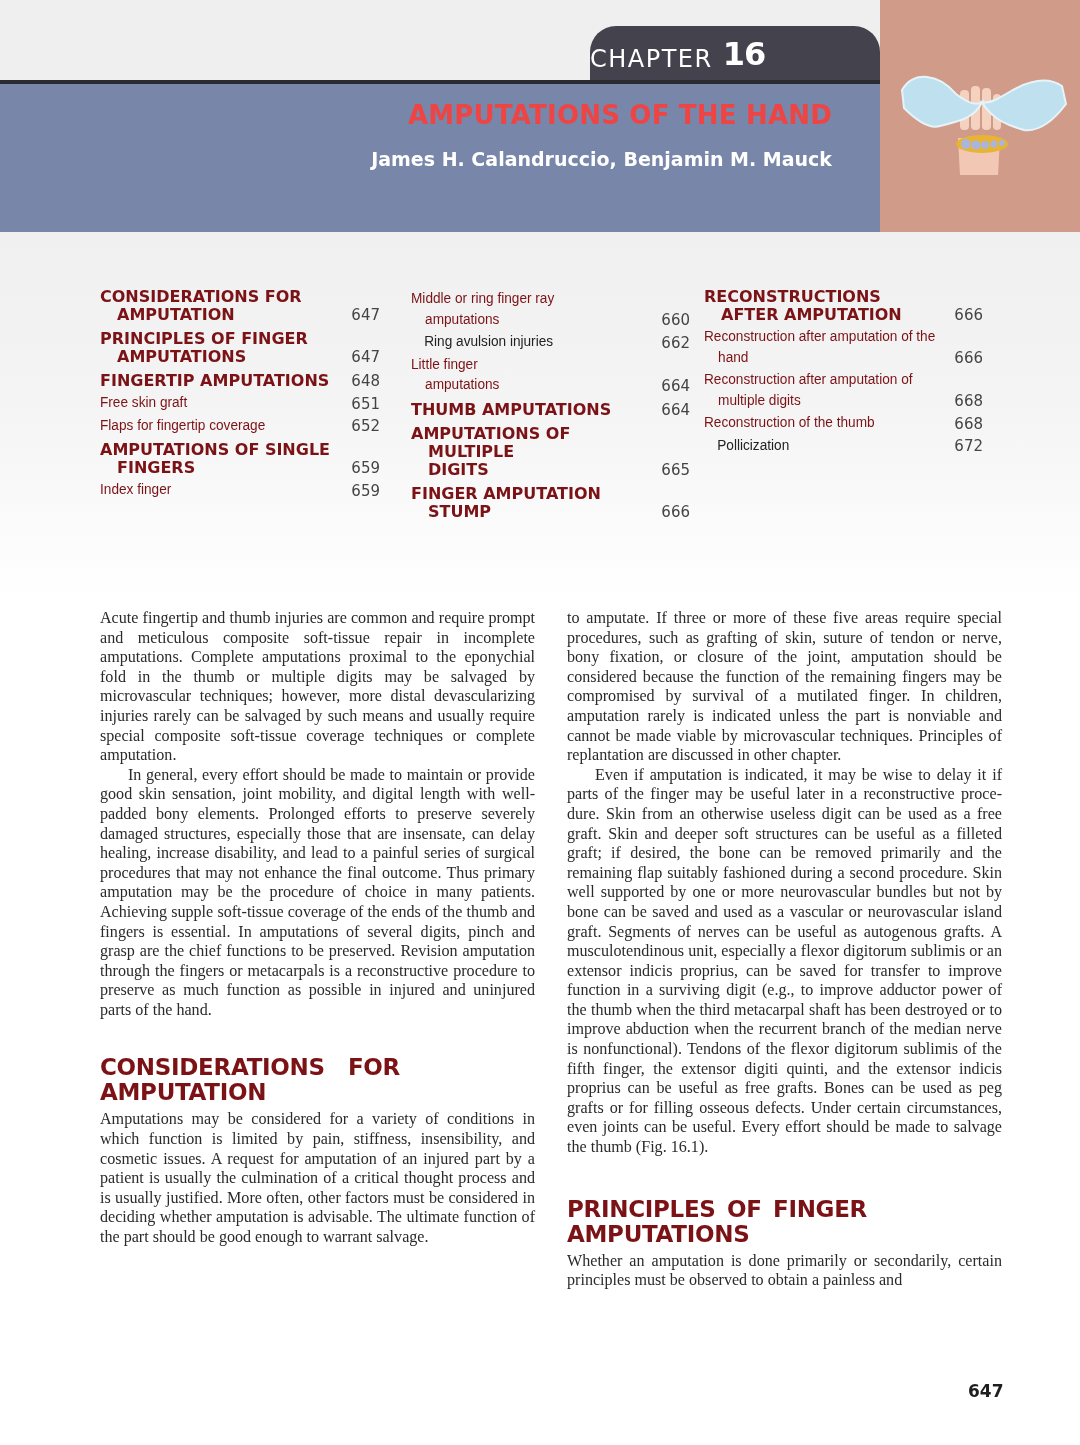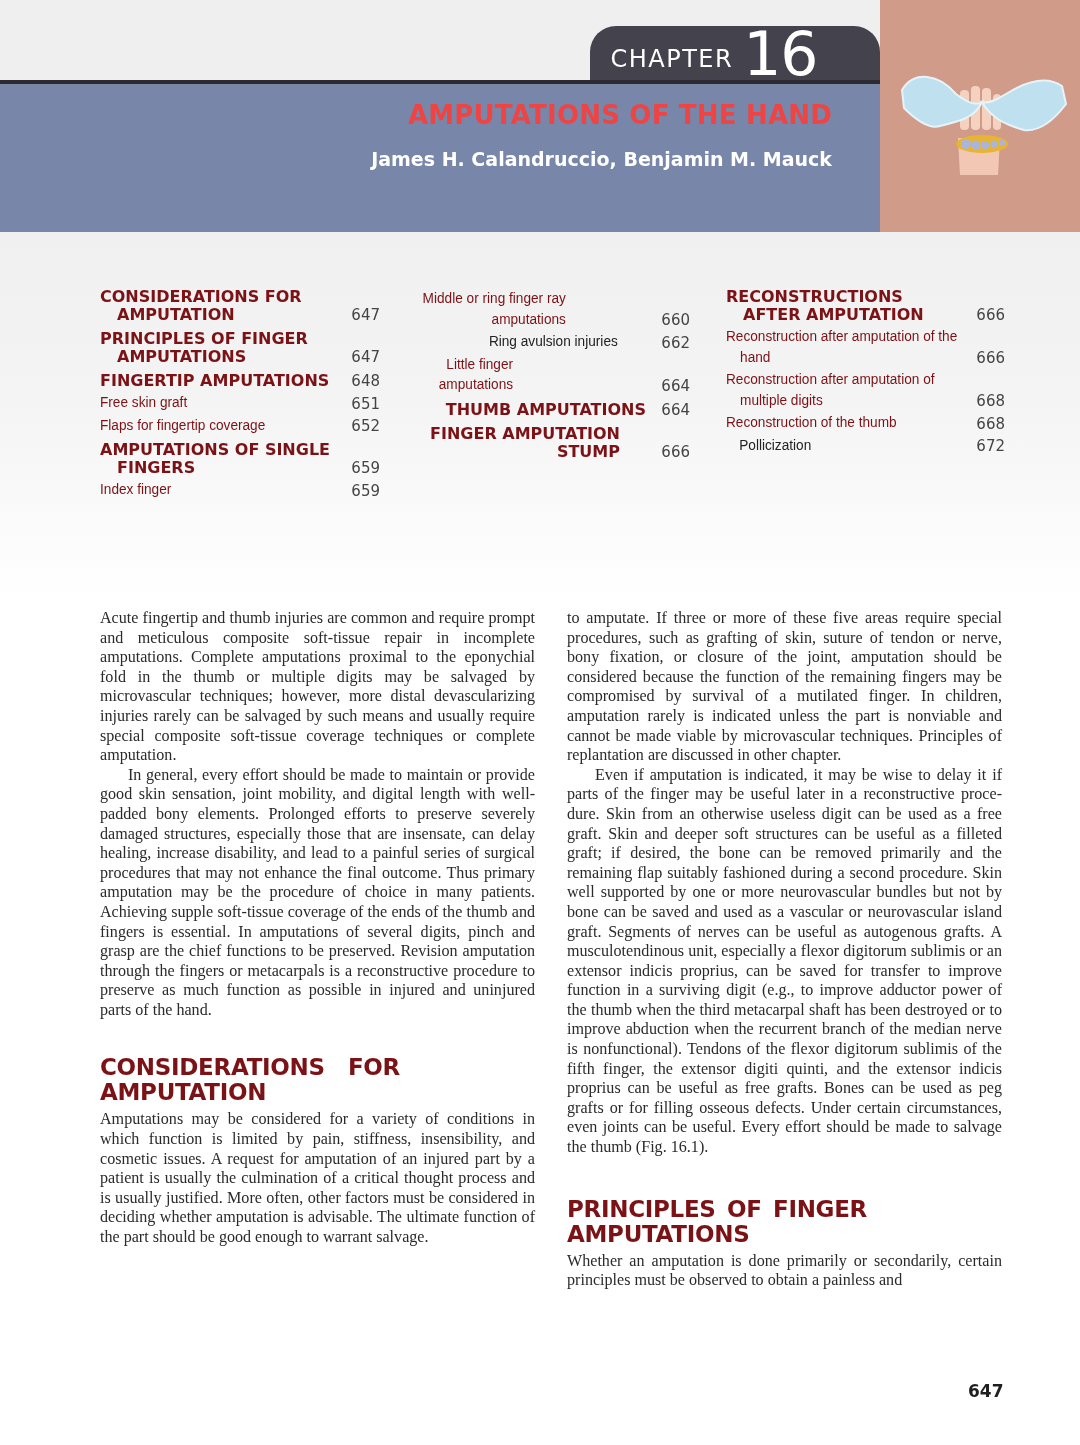--- a/index.html
+++ b/index.html
@@ -8,43 +8,43 @@
     background: linear-gradient(to bottom, #f0f0f0 0px, #f0f0f0 240px, #f4f4f4 400px, #ffffff 600px, #ffffff 1445px);
     font-family: "Liberation Serif", serif;
     color:#2a2a2a;
   }
 
   
   .top-strip { position:absolute; left:0; top:0; width:880px; height:80px; background:#efefef; }
   .chapter-tab {
     position:absolute; left:590px; top:26px; width:290px; height:56px;
     background:#44424d; border-radius:26px 26px 0 0;
-    display:flex; align-items:center; justify-content:center; padding-right:42px; box-sizing:border-box;
+    display:flex; align-items:center; justify-content:flex-start; padding-right:42px; box-sizing:border-box;
     color:#fff;
   }
   .chapter-word { font-family:"DejaVu Sans", sans-serif; font-size:24px; letter-spacing:1.5px; margin-right:10px; margin-top:10px; font-weight:400; }
-  .chapter-num { font-family:"DejaVu Sans", sans-serif; font-size:60px; font-weight:400; letter-spacing:-1px; }
+  .chapter-num { font-family:"DejaVu Sans", sans-serif; font-size:32px; font-weight:700; letter-spacing:-1px; }
   .rule { position:absolute; left:0; top:80px; width:880px; height:4px; background:#2b2a30; }
   .title-band { position:absolute; left:0; top:84px; width:880px; height:148px; background:#7886a9; }
   .chapter-title {
     position:absolute; right:248px; top:100px; color:#ef4444; font-family:"DejaVu Sans", sans-serif;
     font-weight:700; font-size:26px; letter-spacing:0.2px; white-space:nowrap;
   }
   .authors {
     position:absolute; right:248px; top:148px; color:#fff; font-family:"DejaVu Sans", sans-serif;
     font-weight:700; font-size:19px; white-space:nowrap;
   }
   .art-panel { position:absolute; left:880px; top:0; width:200px; height:232px; background:#d09b88; }
   .art-panel svg { position:absolute; left:14px; top:60px; }
 
   
   .toc-col { position:absolute; top:288px; width:280px; }
   .toc-col.c1 { left:100px; }
-  .toc-col.c2 { left:411px; width:279px;text-align:right; }
-  .toc-col.c3 { left:726px; width:279px; }
+  .toc-col.c2 { left:411px; width:279px; }
+  .toc-col.c3 { left:704px; width:279px; }
   .toc-entry { position:relative; margin-bottom:2px; }
   .toc-entry .lbl { display:block; padding-right:44px; }
   .toc-entry .pg {
     position:absolute; right:0; bottom:0; font-family:"DejaVu Sans", sans-serif; font-size:15px; color:#444;
   }
   .lvl1 .lbl { font-family:"DejaVu Sans", sans-serif; font-weight:700; color:#7b1216; font-size:16px; line-height:18px; text-indent:-17px; padding-left:17px; margin-top:6px; }
   .lvl1.first .lbl { margin-top:0; }
   .lvl2 .lbl { font-family:"Liberation Sans", sans-serif; color:#7b1216; font-size:15.5px; line-height:20.5px; text-indent:-16px; padding-left:16px; transform:scaleX(0.88); transform-origin:left; width:calc(100% - 30px); }
   .lvl3 .lbl { font-family:"Liberation Sans", sans-serif; color:#222; font-size:15.5px; line-height:20.5px; padding-left:15px; transform:scaleX(0.88); transform-origin:left; }
 
@@ -140,20 +140,24 @@
     </div>
   <div class="toc-entry lvl2">
       <span class="lbl" style="width:100px">Little finger amputations</span>
       <span class="pg">664</span>
     </div>
   <div class="toc-entry lvl1">
       <span class="lbl">THUMB AMPUTATIONS</span>
       <span class="pg">664</span>
     </div>
   <div class="toc-entry lvl1">
+      <span class="lbl" style="padding-right:110px">AMPUTATIONS OF MULTIPLE DIGITS</span>
+      <span class="pg">665</span>
+    </div>
+  <div class="toc-entry lvl1">
       <span class="lbl" style="padding-right:70px">FINGER AMPUTATION STUMP</span>
       <span class="pg">666</span>
     </div>
 </div>
 
 <div class="toc-col c3">
   <div class="toc-entry lvl1 first">
       <span class="lbl">RECONSTRUCTIONS AFTER AMPUTATION</span>
       <span class="pg">666</span>
     </div>

